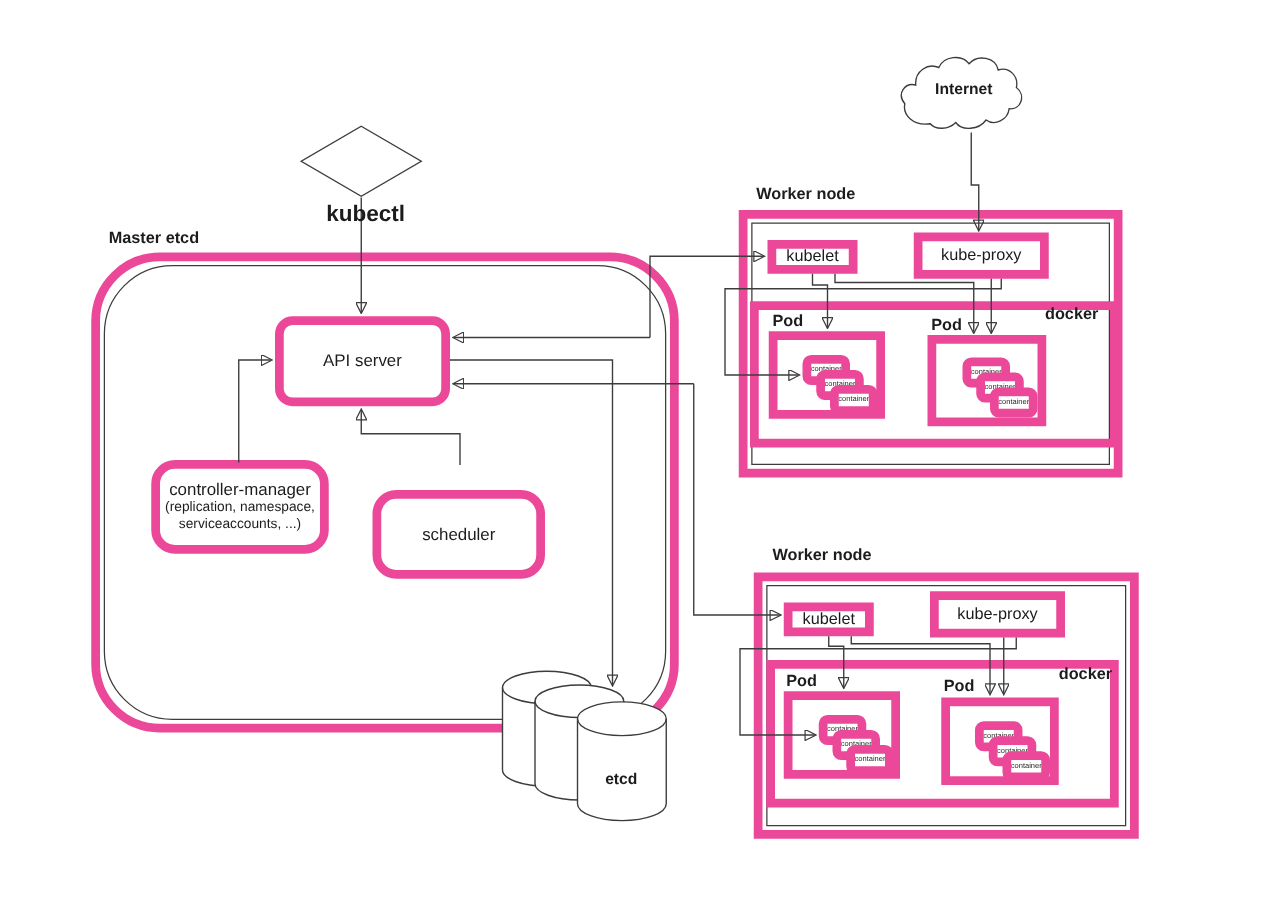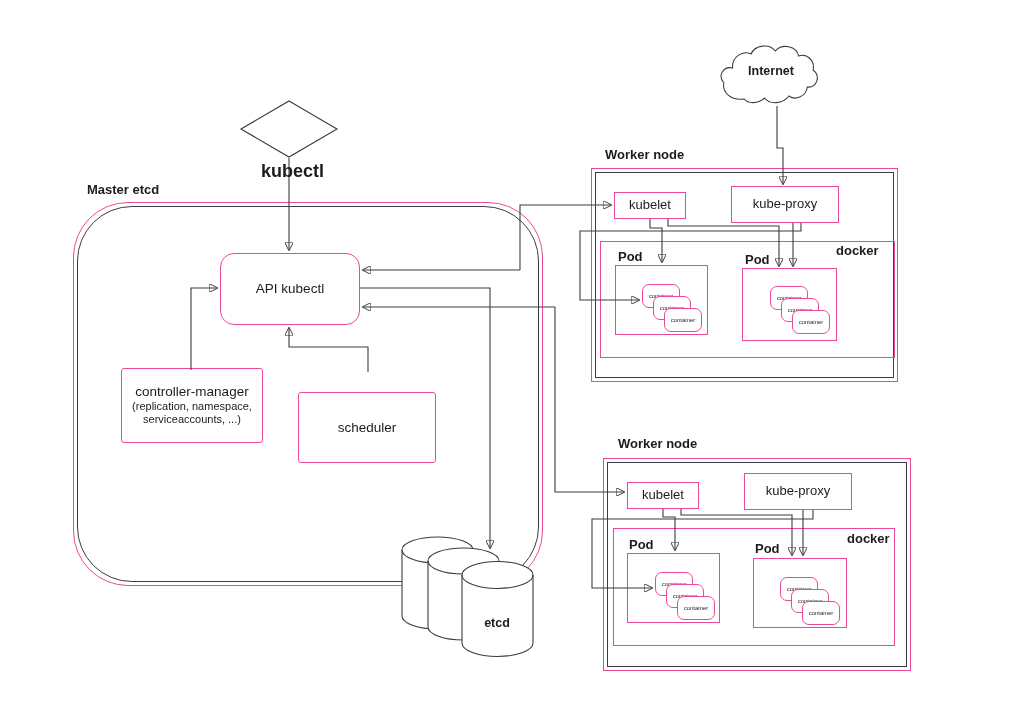--- a/index.html
+++ b/index.html
@@ -3,31 +3,31 @@
 <meta charset="utf-8">
 <style>
   html,body{margin:0;padding:0;background:#ffffff;}
   .canvas{
     position:relative;width:1024px;height:728px;background:#ffffff;overflow:hidden;
     font-family:"Liberation Sans","DejaVu Sans",sans-serif;color:#1c1c1c;
   }
   
   .box{
     position:absolute;box-sizing:border-box;background:#ffffff;
-    border:1px solid #ec4899;z-index:1;
+    border:7px solid #ec4899;z-index:1;
     display:flex;align-items:center;justify-content:center;text-align:center;
     font-size:13px;line-height:1.15;
   }
   .dbl::before{
     content:"";position:absolute;inset:3px;border:1px solid #3c3c3c;
     border-radius:inherit;pointer-events:none;
   }
   .transparent{background:transparent;}
   .round10{border-radius:12px;}
-  .round12{border-radius:3px;}
+  .round12{border-radius:19px;}
   .container-chip{
     border-radius:7px;font-size:6px;letter-spacing:0;
     overflow:hidden;white-space:nowrap;color:#2a2a2a;
   }
   
   .lbl{position:absolute;z-index:3;white-space:nowrap;font-size:13px;font-weight:bold;}
   .bold{font-weight:bold;}
   .ctr{text-align:center;}
   .sub{font-size:11px;line-height:1.22;}
   .big{font-size:13.5px;}
@@ -38,21 +38,21 @@
   svg.wires .rim{fill:none;stroke:#3c3c3c;stroke-width:1.1;}
 </style>
 </head>
 <body>
 
 <div class="canvas">
 
   <div class="box dbl transparent" style="left:73px;top:202px;width:470px;height:384px;border-radius:55px;"></div>
 
   <div class="box round10 big" style="left:220px;top:253px;width:140px;height:72px;border-radius:14px;">
-    <span>API kubectl</span>
+    <span>API server</span>
   </div>
 
   <div class="box round12" style="left:121px;top:368px;width:142px;height:75px;flex-direction:column;">
     <span class="big">controller-manager</span>
     <span class="sub">(replication, namespace,</span>
     <span class="sub">serviceaccounts, ...)</span>
   </div>
 
   <div class="box round12 big" style="left:298px;top:372px;width:138px;height:71px;margin-top:20px;">
     <span>scheduler</span>

